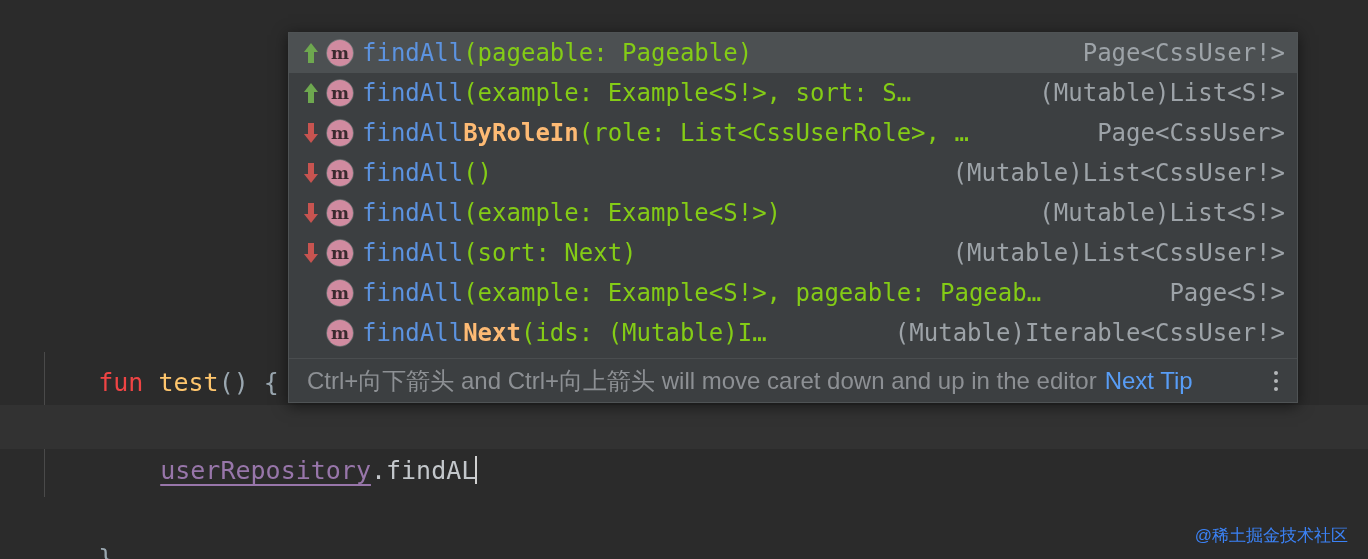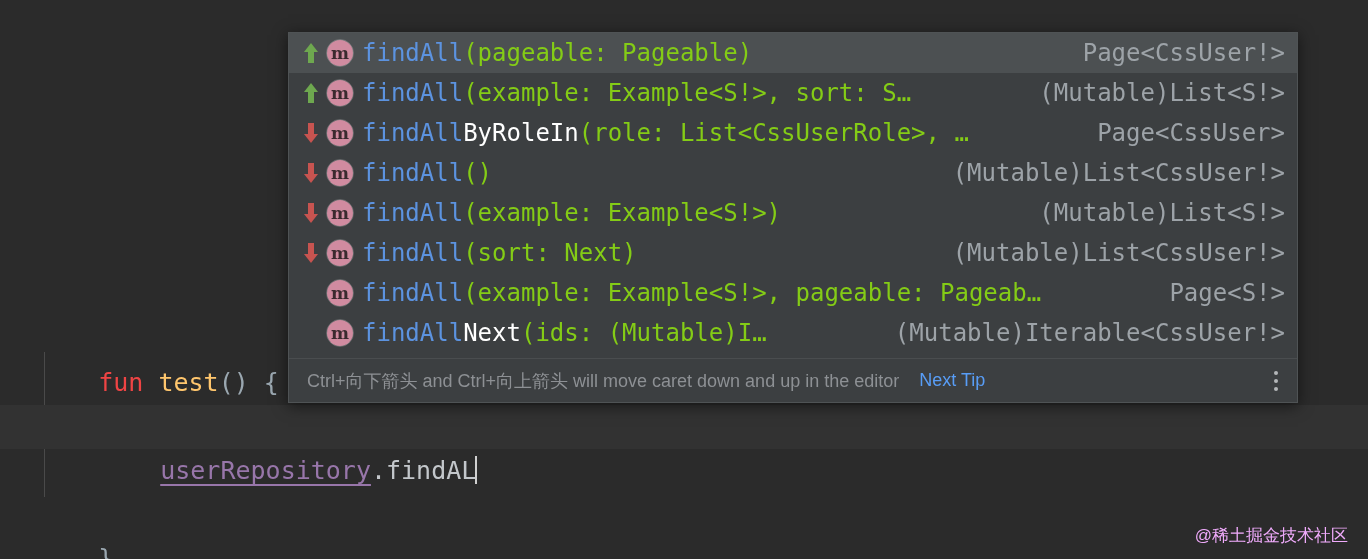--- a/index.html
+++ b/index.html
@@ -166,62 +166,62 @@
     overflow: hidden;
     text-overflow: clip;
   }
   .ret {
     flex: 0 0 auto;
     padding-left: 16px;
     color: #9da3a8;
   }
 
   .nm-match  { color: #5c93e0; text-align: right; }
-  .nm-rest   { color: #ffffff; font-weight: 400; }
+  .nm-rest   { color: #fdba74; font-weight: 700; }
   .params    { color: #84cc16; }
 
   
   #hint-bar {
     position: absolute;
     left: 0; right: 0; bottom: 0;
     height: 44px;
     background: #3c3f41;
     border-top: 1px solid #4a4d4f;
     display: flex;
     align-items: center;
     padding: 0 8px 0 18px;
     font-family: "Liberation Sans", sans-serif;
-    font-size: 18px;
+    font-size: 24px;
     color: #8d9094;
   }
   #hint-text { white-space: nowrap; }
   #next-tip {
     color: #589df6;
-    margin-left: 20px;
+    margin-left: 8px;
     cursor: pointer;
     white-space: nowrap;
   }
   #kebab {
     margin-left: auto;
     width: 26px; height: 30px;
     display: flex; flex-direction: column;
     justify-content: center; align-items: center;
     gap: 4px;
     cursor: pointer;
   }
   #kebab i { width: 4px; height: 4px; border-radius: 50%; background: #b4b7b9; display: block; }
 
   
   #watermark {
     position: absolute;
     right: 20px;
     bottom: 12px;
     font-family: "Liberation Sans", sans-serif;
     font-size: 17px;
-    color: #f0abfc;
+    color: #3b82f6;
   }
 </style>
 </head>
 <body>
 
 <div id="editor">
 
   <div id="indent-guide"></div>
 
   <div class="code-line" id="line-fun">

